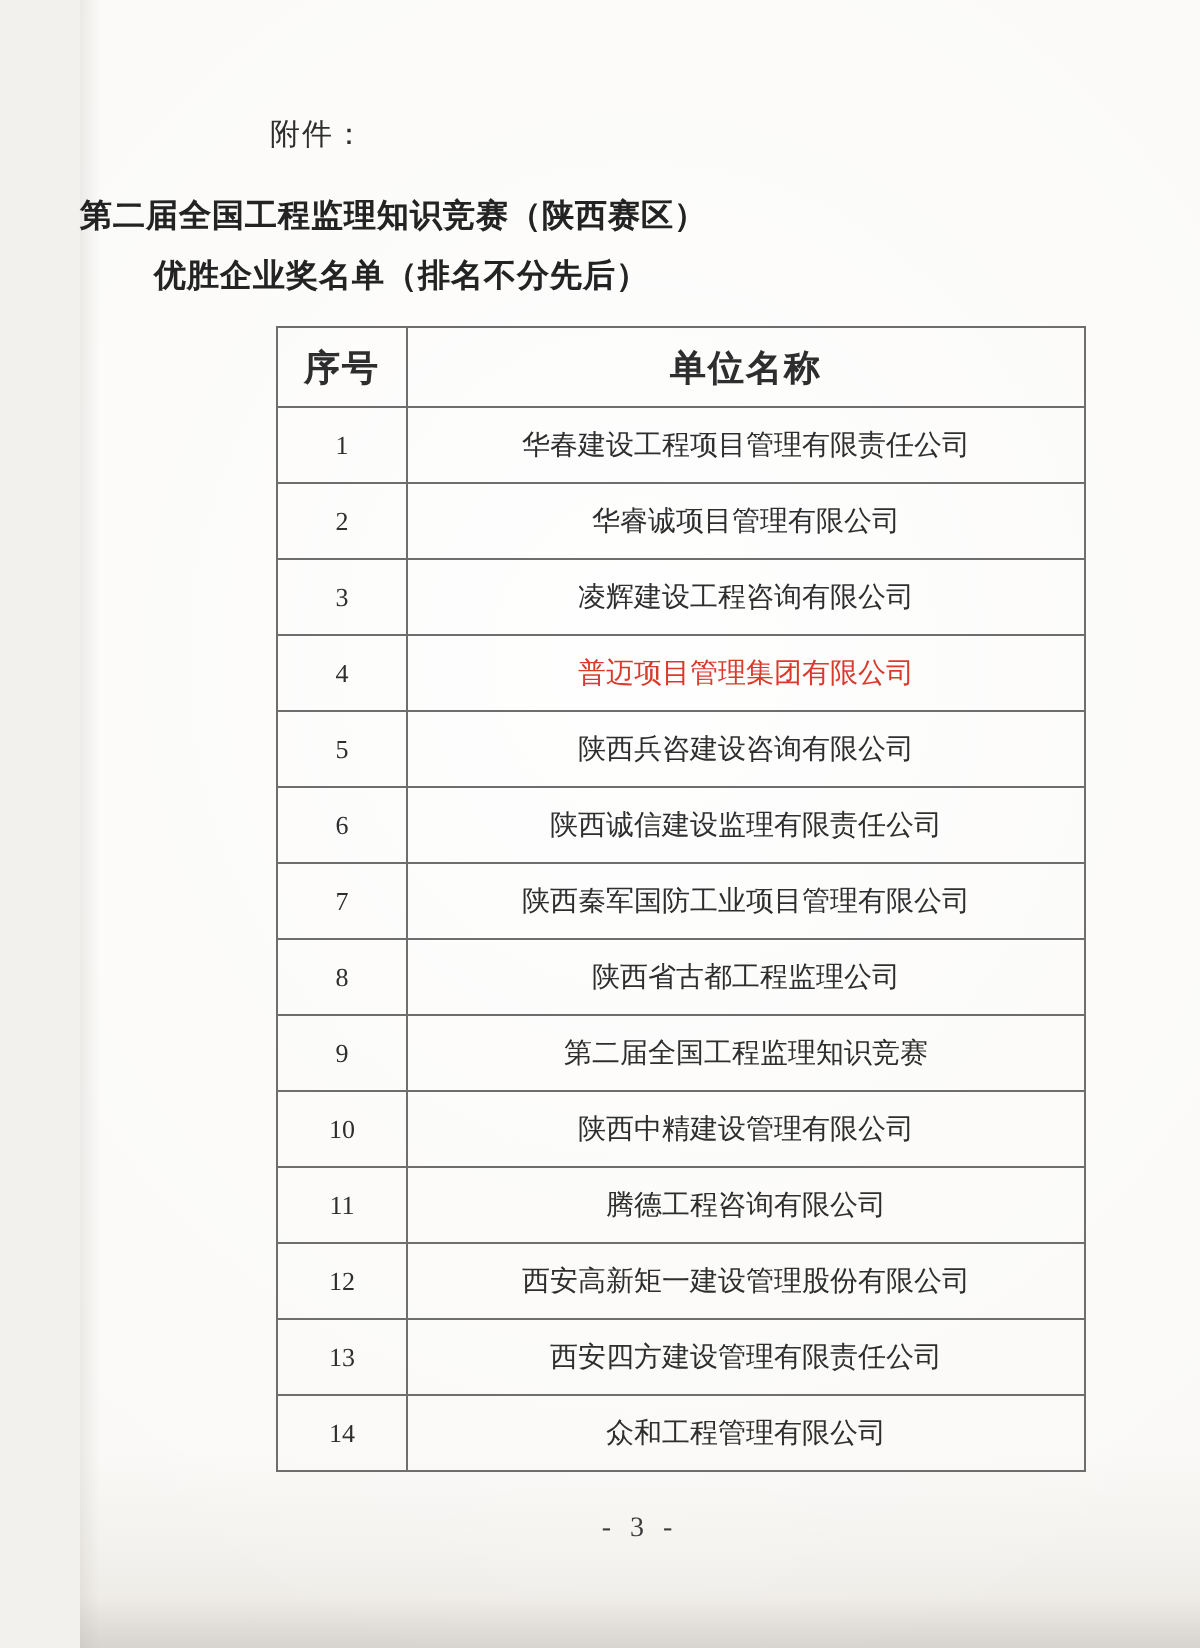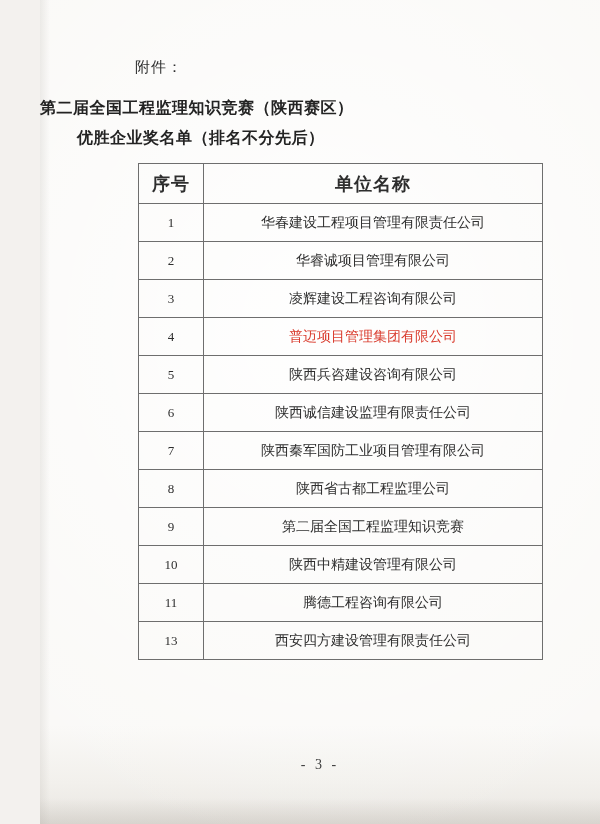--- a/index.html
+++ b/index.html
@@ -147,20 +147,28 @@
   </tr>
         <tr>
     <td class="idx">10</td>
     <td class="name">陕西中精建设管理有限公司</td>
   </tr>
         <tr>
     <td class="idx">11</td>
     <td class="name">腾德工程咨询有限公司</td>
   </tr>
         <tr>
+    <td class="idx">12</td>
+    <td class="name">西安高新矩一建设管理股份有限公司</td>
+  </tr>
+        <tr>
     <td class="idx">13</td>
     <td class="name">西安四方建设管理有限责任公司</td>
+  </tr>
+        <tr>
+    <td class="idx">14</td>
+    <td class="name">众和工程管理有限公司</td>
   </tr>
       </tbody>
   </table>
 
   <div class="pagenum">- 3 -</div>
 </div>
 
 </body></html>

